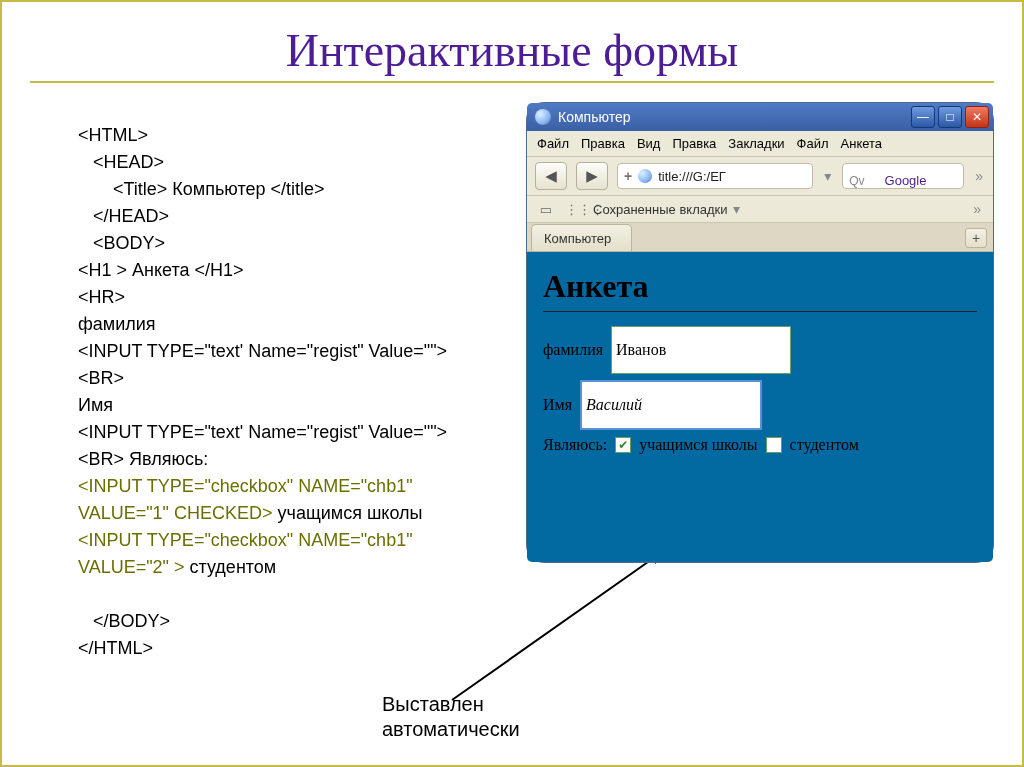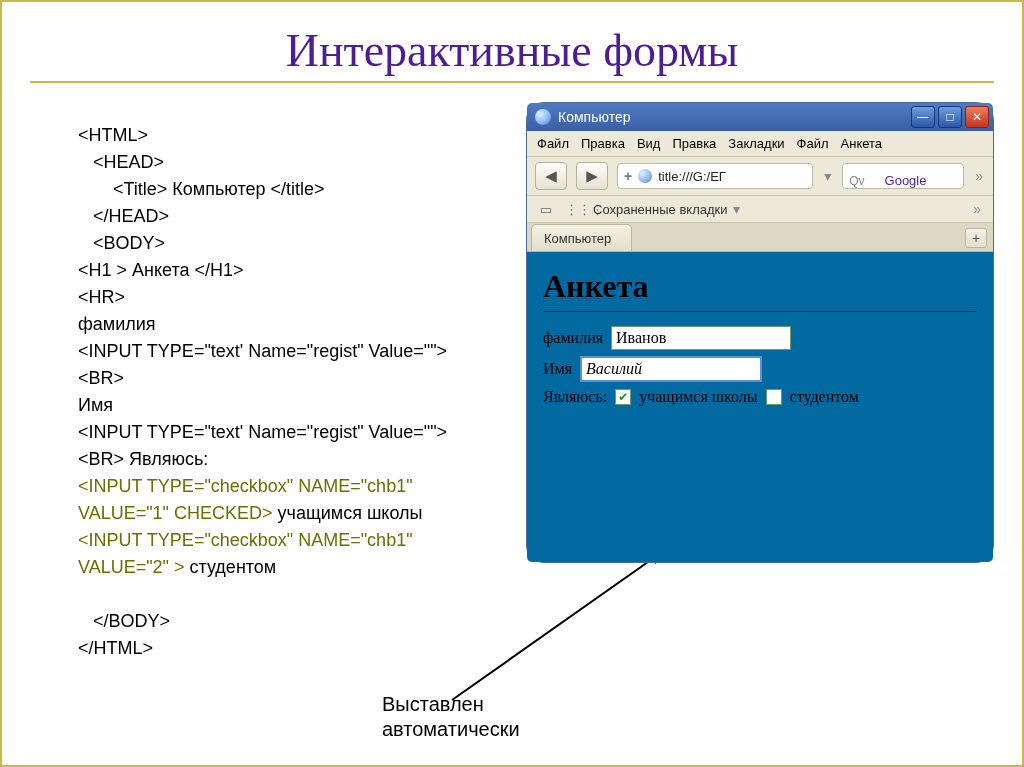--- a/index.html
+++ b/index.html
@@ -171,21 +171,21 @@
     border-radius:0 0 5px 5px;
   }
   .page h1{
     font-family:"Times New Roman", serif;
     font-size:32px; margin:4px 0 6px 0;
   }
   .page hr{ border:none; border-top:1px solid #222; margin:2px 0 14px 0;}
   .formrow{ display:flex; align-items:center; gap:8px; margin:6px 0; font-size:16px; font-family:"Times New Roman",serif;}
   .tinput{
     border:1px solid #6b9e6b; background:#fff; height:22px; width:170px;
-    font-family:"Times New Roman",serif; font-size:16px; padding:0 4px;
+    font-family:"Times New Roman",serif; font-size:16px; padding:12px 4px;
   }
   .tinput.focus{ border:2px solid #5a90d6; height:22px;font-style:italic; }
   .cbox{
     width:14px;height:14px;border:1px solid #6a9c67; display:inline-flex;
     align-items:center;justify-content:center; font-size:12px; color:#2d8a2d;
     background:#fff;
   }
 </style>
 </head>
 <body>

